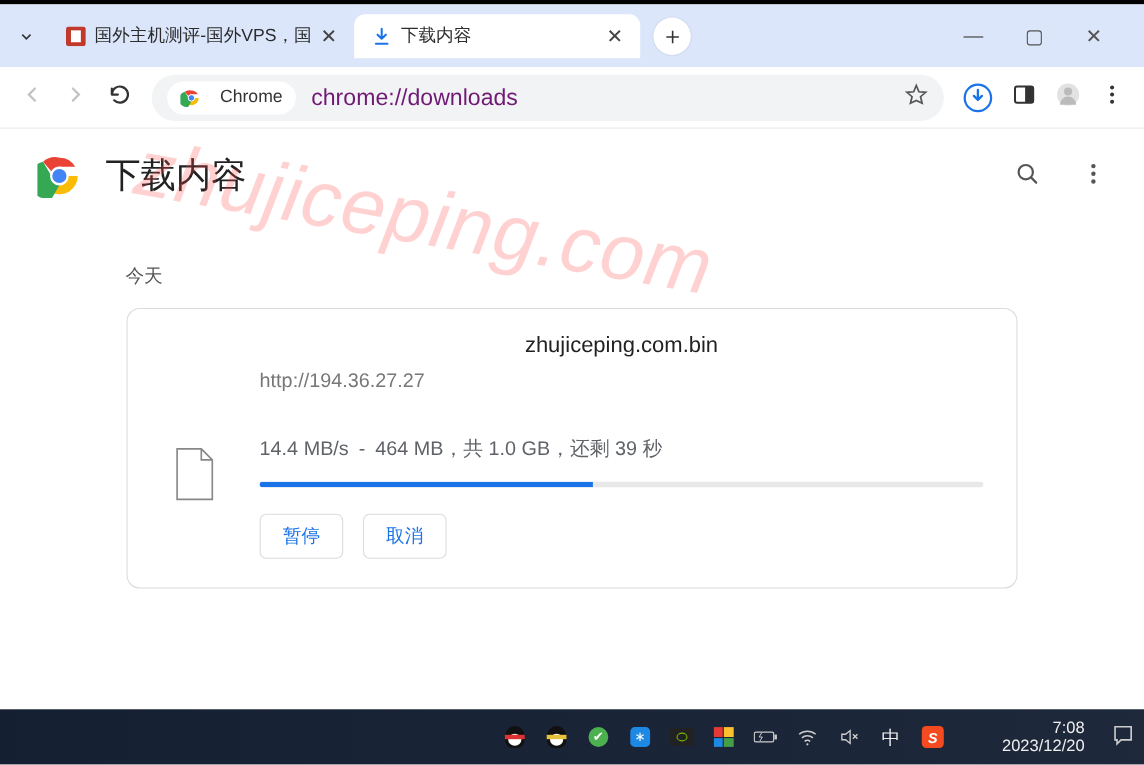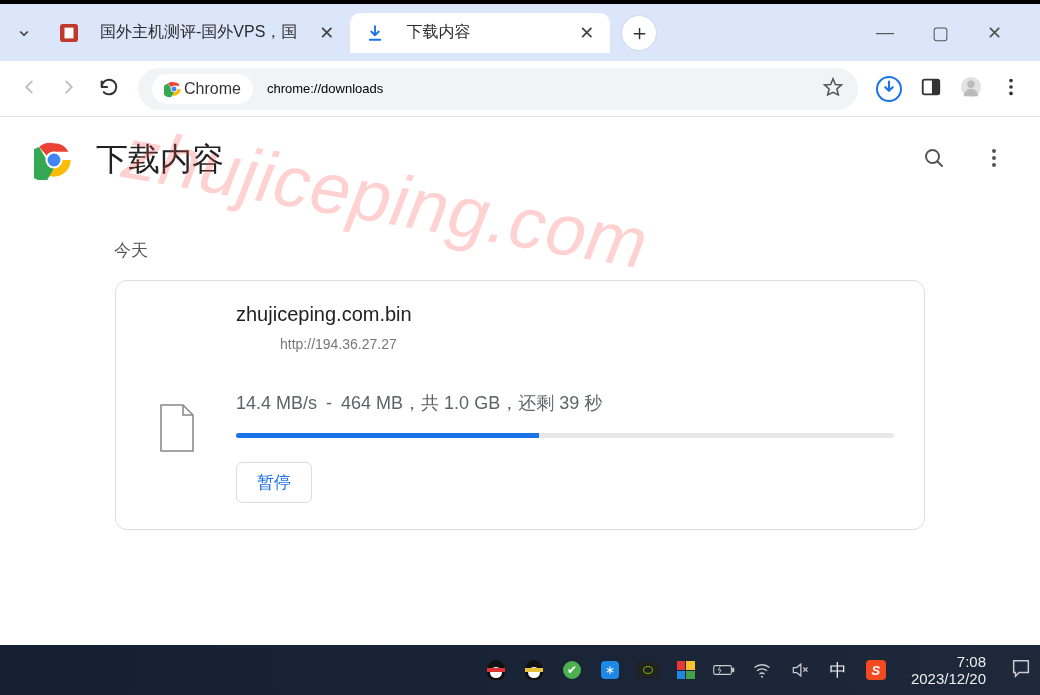--- a/index.html
+++ b/index.html
@@ -26,21 +26,21 @@
       margin: 0 10px 0 4px;
       color: #333;
     }
     .tab {
       display: flex; align-items: center;
       height: 40px;
       padding: 0 16px;
       min-width: 260px;
       font-size: 16px;
       color: #2c2c2c;
-      gap: 22px;
+      gap: 8px;
       border-radius: 10px 10px 0 0;
       position: relative;
     }
     .tab.active { background: #fff; }
     .tab .favicon { width: 18px; height: 18px; display:flex; align-items:center; justify-content:center; }
     .tab .label { white-space: nowrap; overflow: hidden; text-overflow: ellipsis; flex:1; }
     .tab .close { color:#444; font-size:18px; line-height:1; }
     .tab-new {
       width:34px; height:34px;
       border-radius:50%;
@@ -73,29 +73,29 @@
       flex:1;
       display:flex;
       align-items:center;
       height: 42px;
       border-radius: 21px;
       background:#f1f3f4;
       padding: 0 14px;
       gap: 14px;
     }
     .chrome-pill {
-      display:flex; align-items:center; gap:0;
+      display:flex; align-items:center; gap:16px;
       background:#fff;
       height:30px;
       border-radius:15px;
       padding:0 12px;
       font-size:16px;
       color:#333;
     }
-    .addr-text { font-size:13px; color:#000000; }
+    .addr-text { font-size:21px; color:#701a75; }
     .addr-star { margin-left:auto; color:#555; }
     .tool-icon { color:#333; }
     .tool-icon svg, .tool-icon .glyph { width:22px; height:22px; }
     .dlarrow-circle {
       width:26px;height:26px;border:2px solid #1a73e8;border-radius:50%;
       display:flex;align-items:center;justify-content:center;color:#1a73e8;
     }
 
     
     .page {
@@ -129,22 +129,22 @@
       gap: 28px;
       position: relative;
     }
     .file-thumb {
       width: 62px;
       display:flex; align-items:center; justify-content:center;
       margin-top:50px;
     }
     .file-thumb svg { width:40px; height:50px; }
     .dl-body { flex:1; }
-    .dl-name { font-size:20px; color:#222; font-weight:500; margin-bottom:10px; }
-    .dl-url { font-size:14px; color:#777; margin-bottom:26px;margin-left:44px; }
+    .dl-name { font-size:20px; color:#222; font-weight:500; margin-bottom:10px;text-align:center; }
+    .dl-url { font-size:18px; color:#777; margin-bottom:26px; }
     .dl-status { font-size:18px; color:#5f6368; margin-bottom:18px;margin-top:39px; }
     .dl-status .sep { margin: 0 4px; }
     .progress {
       height:5px; background:#e8e8e8; border-radius:3px;
       margin-bottom:24px;
       overflow:hidden;
     }
     .progress .bar { height:100%; background:#1a73e8; width:46%; }
     .dl-actions { display:flex; gap:18px; }
     .dl-btn {
@@ -179,21 +179,21 @@
     }
     .task-blur {
       position:absolute; left:0; top:0; width:100%; height:100%;
       background: linear-gradient(90deg, rgba(20,30,50,.9), rgba(30,40,60,.9));
     }
     .task-icons {
       position:relative; margin-left:auto; display:flex; align-items:center; gap:16px;
       padding-right:8px;
     }
     .task-icon { display:flex; align-items:center; justify-content:center; width:22px; height:22px; }
-    .tray-clock { text-align:right; line-height:1.15; font-size:15px; padding:0 8px;}
+    .tray-clock { text-align:right; line-height:1.15; font-size:15px; padding:0 8px;margin-left:28px;}
 
     .penguin { position:relative; width:18px; height:20px; }
     .penguin .body { position:absolute; inset:0; background:#111; border-radius:50% 50% 40% 40%;}
     .penguin .belly { position:absolute; left:3px; top:7px; width:12px; height:11px; background:#fff; border-radius:50%;}
     .penguin.red .scarf { position:absolute; top:8px; left:0; width:18px; height:4px; background:#d33;}
     .penguin.yel .scarf { position:absolute; top:8px; left:0; width:18px; height:4px; background:#e6c23a;}
 
     .green-check { width:18px;height:18px;border-radius:50%;background:#4caf50;display:flex;align-items:center;justify-content:center;color:#fff;font-size:12px;}
     .bt-icon { width:18px;height:18px;border-radius:4px;background:#1e88e5;display:flex;align-items:center;justify-content:center;color:#fff;font-size:12px;}
     .nv-icon { width:22px;height:16px;background:#222;border-radius:2px;display:flex;align-items:center;justify-content:center;}
@@ -357,20 +357,21 @@
       <div class="dl-name">zhujiceping.com.bin</div>
       <div class="dl-url">http://194.36.27.27</div>
       <div class="dl-status">
         <span>14.4 MB/s</span><span class="sep"> - </span><span>464 MB</span>，<span>共</span> <span>1.0 GB</span>，<span>还剩</span> <span>39 秒</span>
       </div>
       <div class="progress">
         <div class="bar" style="width: 46%;"></div>
       </div>
       <div class="dl-actions">
         <button class="dl-btn">暂停</button>
+        <button class="dl-btn">取消</button>
       </div>
     </div>
   </div>
 </div>
 
 <div class="taskbar">
   <div class="task-blur"></div>
   <div class="task-icons">
     <span class="task-icon">
         <span class="penguin red">

